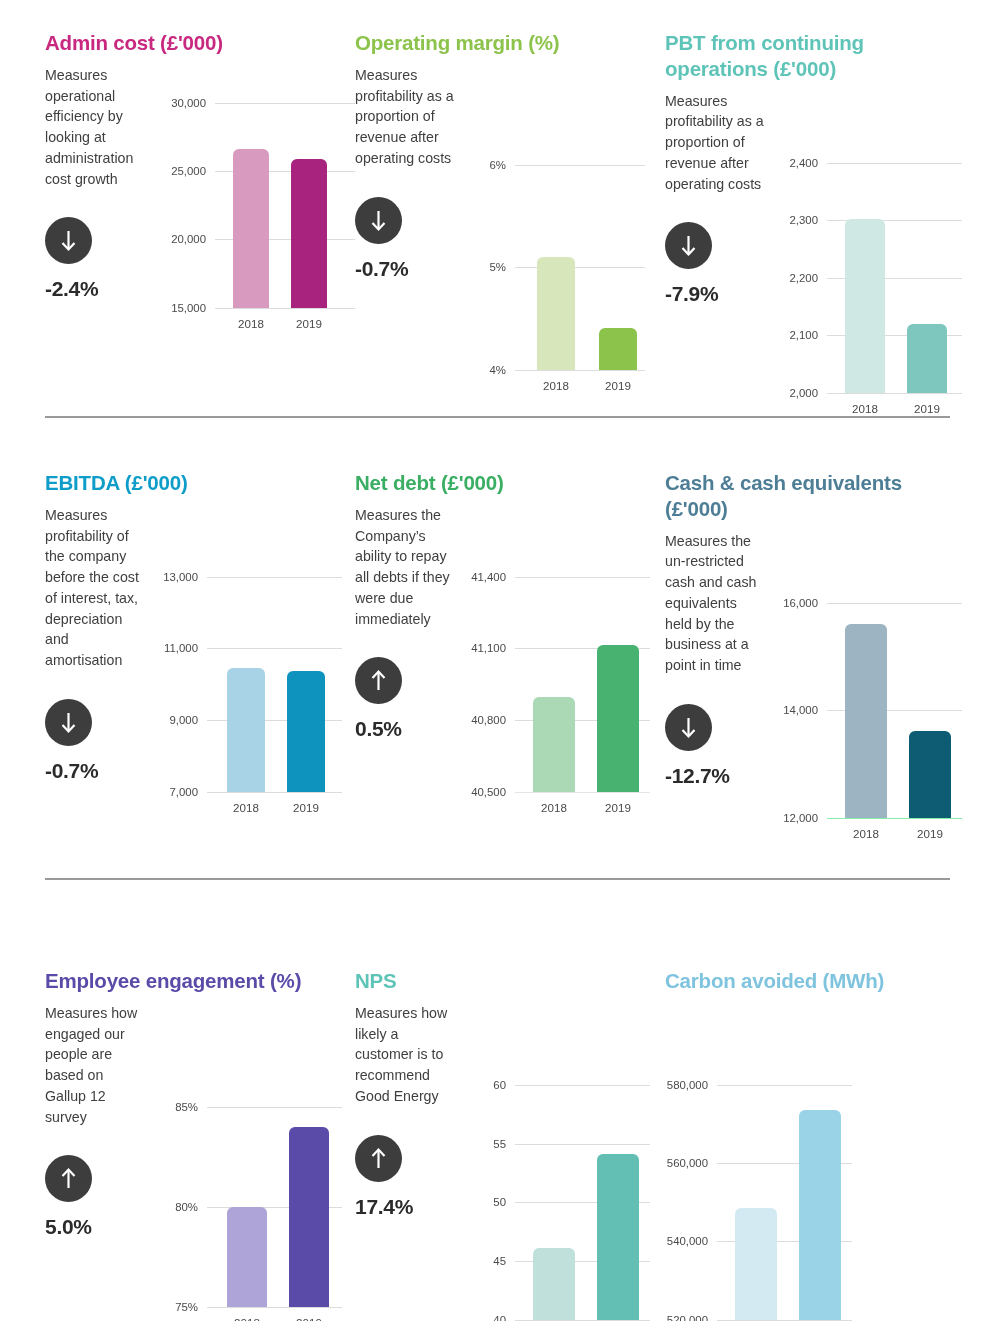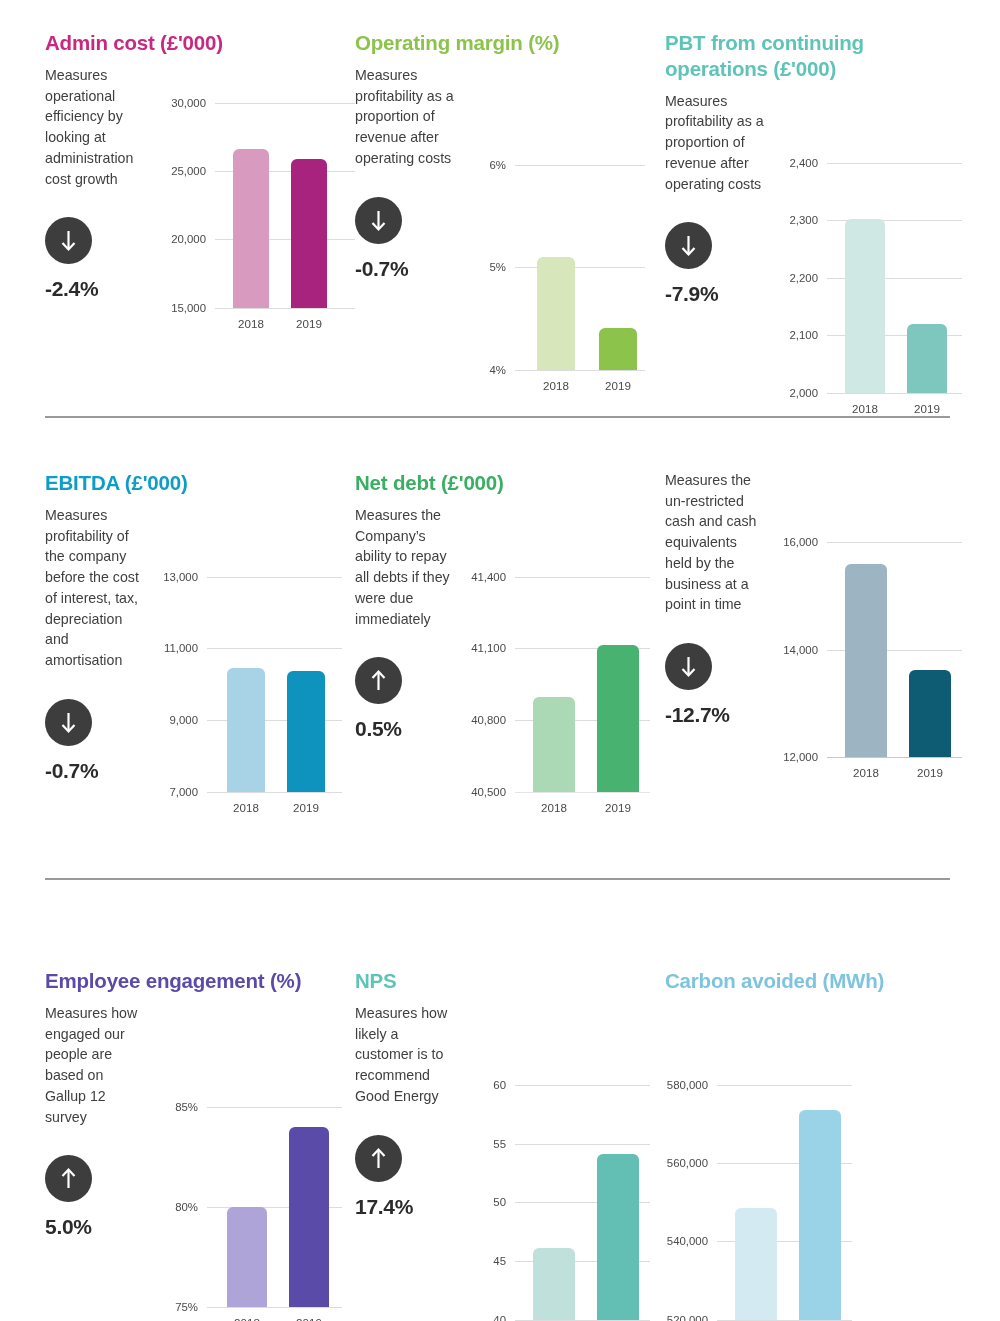--- a/index.html
+++ b/index.html
@@ -354,20 +354,21 @@
               </div>
               <div class="xlabels" style="top: 224px; padding-left: 18px; gap: 22px;">
                 <div class="xlabel" style="width: 42px;">2018</div>
                 <div class="xlabel" style="width: 42px;">2019</div>
               </div>
             </div>
           </div>
         </div>
       </div>
       <div class="panel p3">
+        <div class="panel-title" style="color: rgb(77, 126, 150);">Cash &amp; cash equivalents (£'000)</div>
         <div class="panel-body">
           <div class="left-col" style="width: 110px;">
             <div class="descr">Measures the un-restricted cash and cash equivalents held by the business at a point in time</div>
             <div class="delta-block">
               <div class="arrow-badge" style="background: rgb(61, 61, 61);">
                 <svg width="47" height="47" viewBox="0 0 47 47">
                   <path d="M23.5 14 L23.5 32" stroke="#ffffff" stroke-width="2.2" fill="none"></path>
                   <path d="M17.5 26 L23.5 32.5 L29.5 26" stroke="#ffffff" stroke-width="2.2" fill="none" stroke-linejoin="miter"></path>
                 </svg>
               </div>

